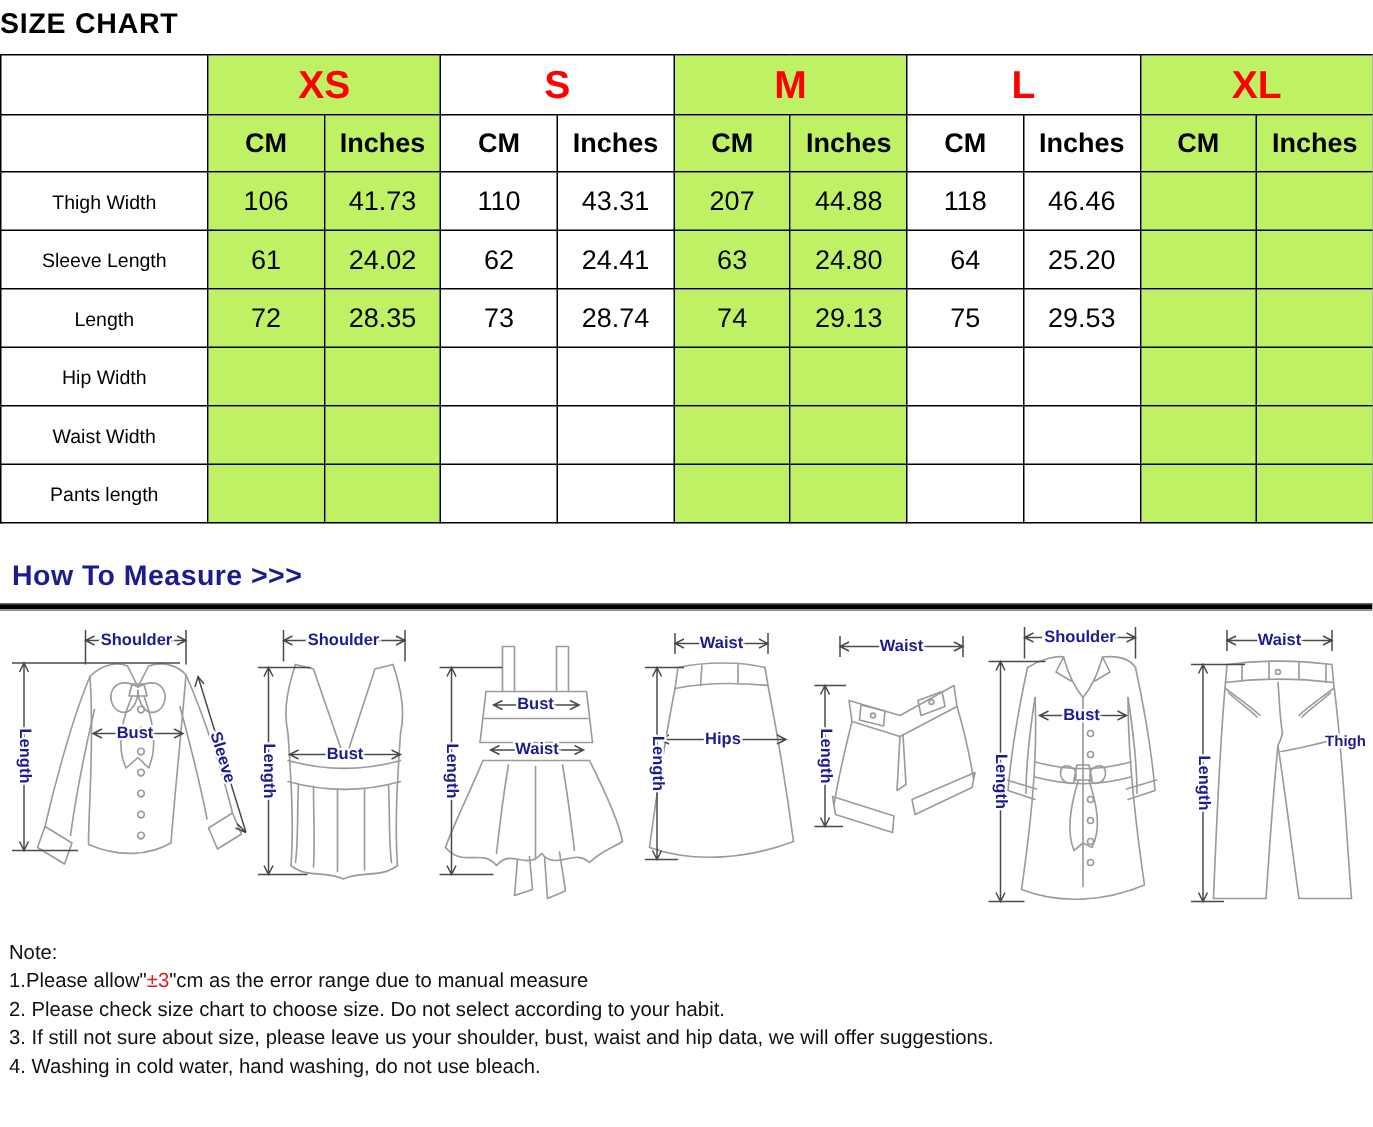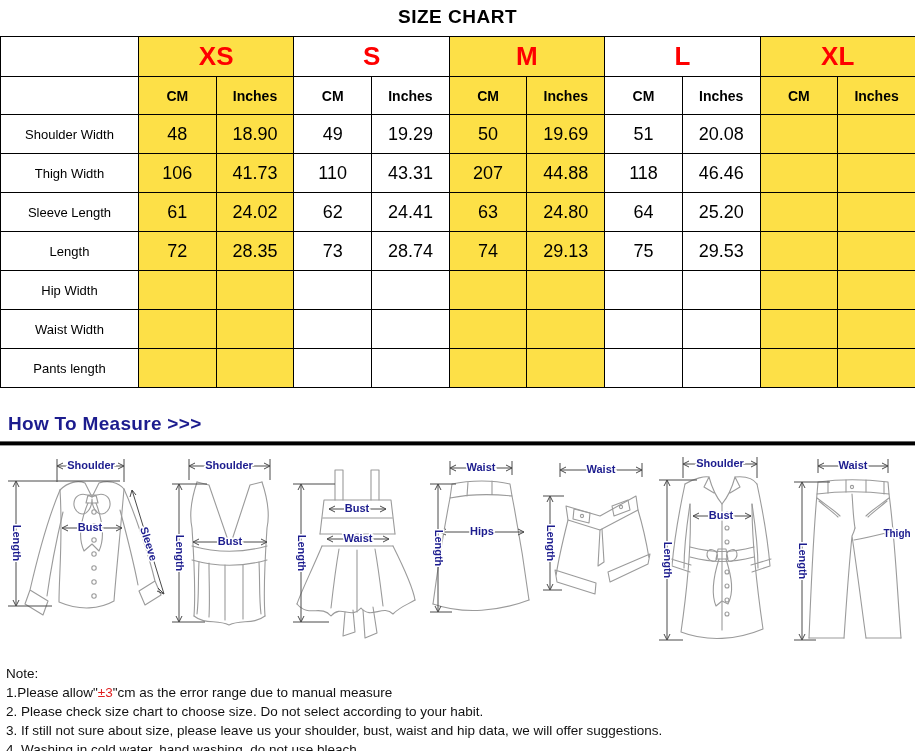--- a/index.html
+++ b/index.html
@@ -1,26 +1,26 @@
 <!DOCTYPE html>
 <html><head>
 <meta charset="utf-8">
 <style>
   html,body{margin:0;padding:0;background:#fff;}
   body{width:915px;font-family:"Liberation Sans",sans-serif;color:#000;}
 
-  .page-title{padding-top:6px;height:30px;text-align:center;font-size:19px;font-weight:bold;letter-spacing:.5px;}
+  .page-title{padding-top:6px;height:30px;font-size:19px;font-weight:bold;letter-spacing:.5px;}
 
   table.size-chart{border-collapse:collapse;table-layout:fixed;width:915px;}
   table.size-chart td{border:1px solid #000;text-align:center;vertical-align:middle;overflow:hidden;}
   td.sz{height:37px;font-size:26px;font-weight:bold;color:#fe0000;}
-  td.unit{height:35px;font-size:14px;font-weight:bold;}
+  td.unit{height:35px;font-size:18px;font-weight:bold;}
   td.rl{height:36px;font-size:13px;}
   td.v{height:36px;font-size:18px;}
-  .sh{background:#fde047;}
+  .sh{background:#bef264;}
 
   .measure-heading{margin:25px 0 6px 8px;font-size:19px;font-weight:bold;color:#1c1c8e;letter-spacing:.3px;}
   .measure-rule{height:3px;background:#000;border-top:1px solid #666;border-bottom:1px solid #999;}
 
   .figures{display:flex;justify-content:space-between;align-items:flex-end;padding:6px 2px 0 2px;height:202px;}
   .art path,.art circle{stroke:#9b9b9b;fill:none;stroke-width:1.1;stroke-linecap:round;stroke-linejoin:round;}
   .dim path{stroke:#4a4a4a;fill:none;stroke-width:1;}
   text.lbl{fill:#1c1c8e;font-family:"Liberation Sans",sans-serif;font-size:11px;font-weight:bold;text-anchor:middle;dominant-baseline:middle;paint-order:stroke;stroke:#fff;stroke-width:3px;}
 
   .notes{margin:10px 0 0 6px;font-size:13.5px;line-height:19px;color:#111;}
@@ -59,33 +59,20 @@
       <td class="unit sh">CM</td>
       <td class="unit sh">Inches</td>
       <td class="unit">CM</td>
       <td class="unit">Inches</td>
       <td class="unit sh">CM</td>
       <td class="unit sh">Inches</td>
       <td class="unit">CM</td>
       <td class="unit">Inches</td>
       <td class="unit sh">CM</td>
       <td class="unit sh">Inches</td>
-    </tr>
-    <tr>
-      <td class="rl">Shoulder Width</td>
-      <td class="v sh">48</td>
-      <td class="v sh">18.90</td>
-      <td class="v">49</td>
-      <td class="v">19.29</td>
-      <td class="v sh">50</td>
-      <td class="v sh">19.69</td>
-      <td class="v">51</td>
-      <td class="v">20.08</td>
-      <td class="v sh"></td>
-      <td class="v sh"></td>
     </tr>
     <tr>
       <td class="rl">Thigh Width</td>
       <td class="v sh">106</td>
       <td class="v sh">41.73</td>
       <td class="v">110</td>
       <td class="v">43.31</td>
       <td class="v sh">207</td>
       <td class="v sh">44.88</td>
       <td class="v">118</td>

